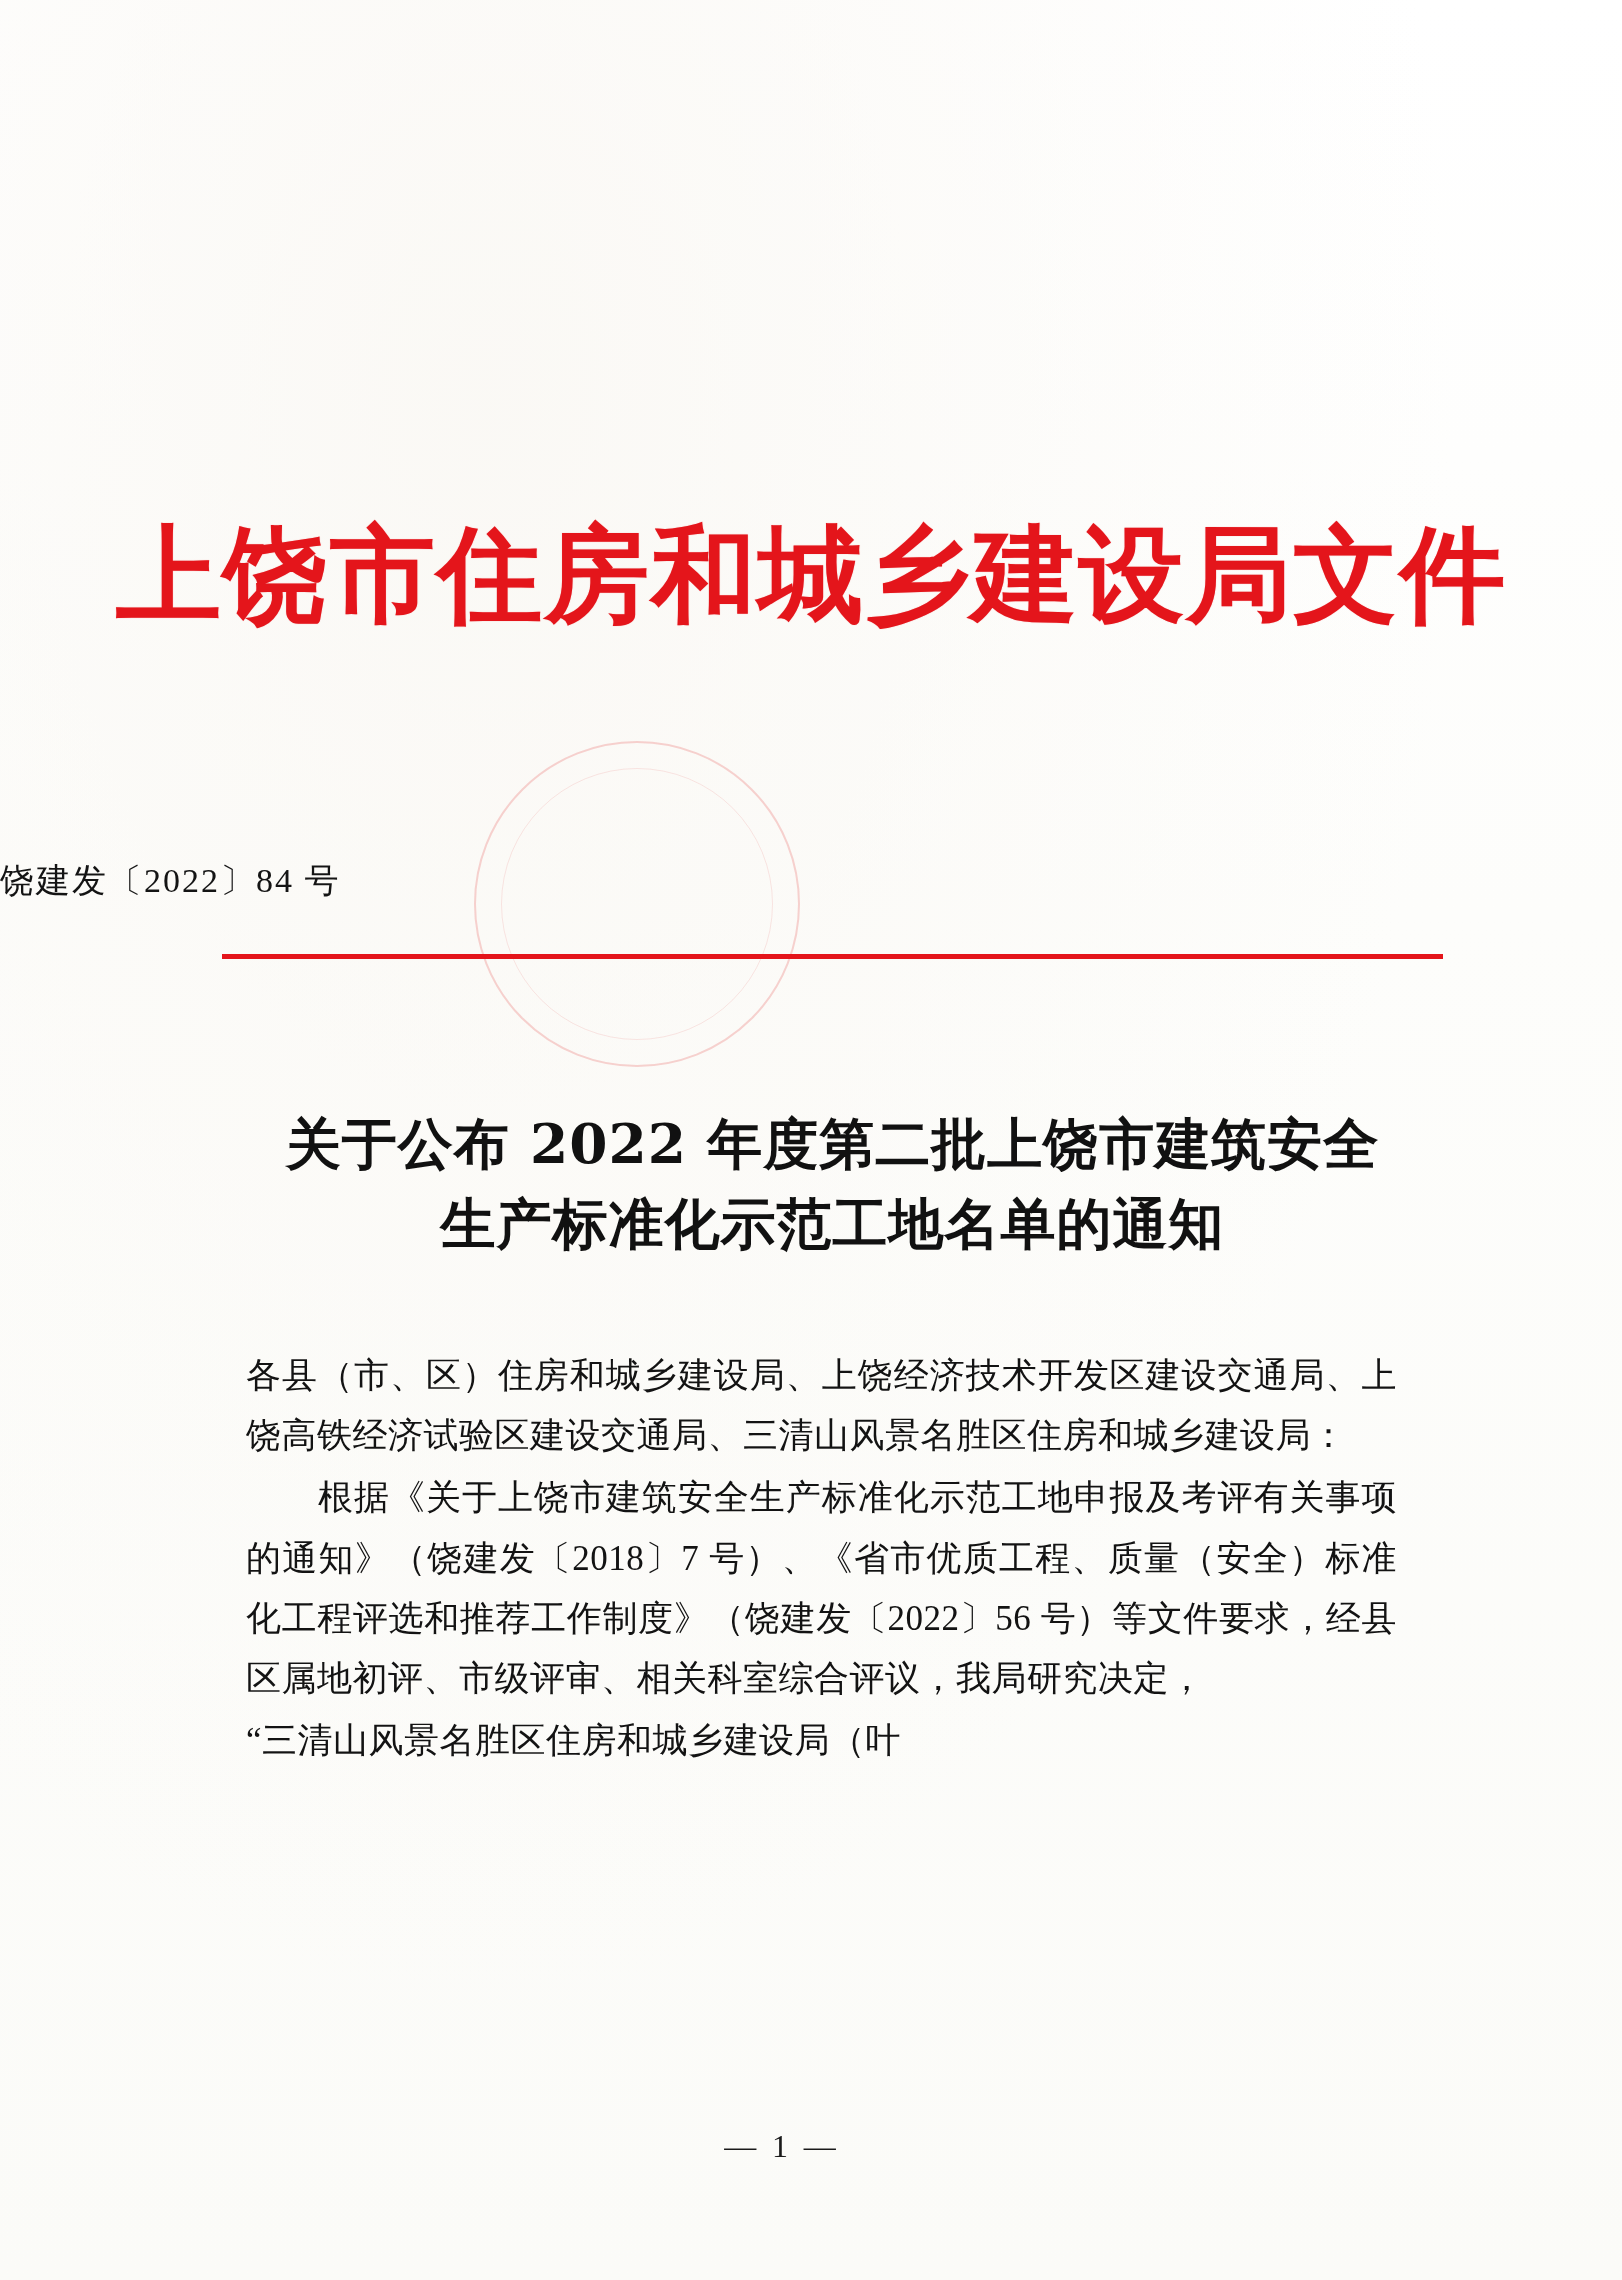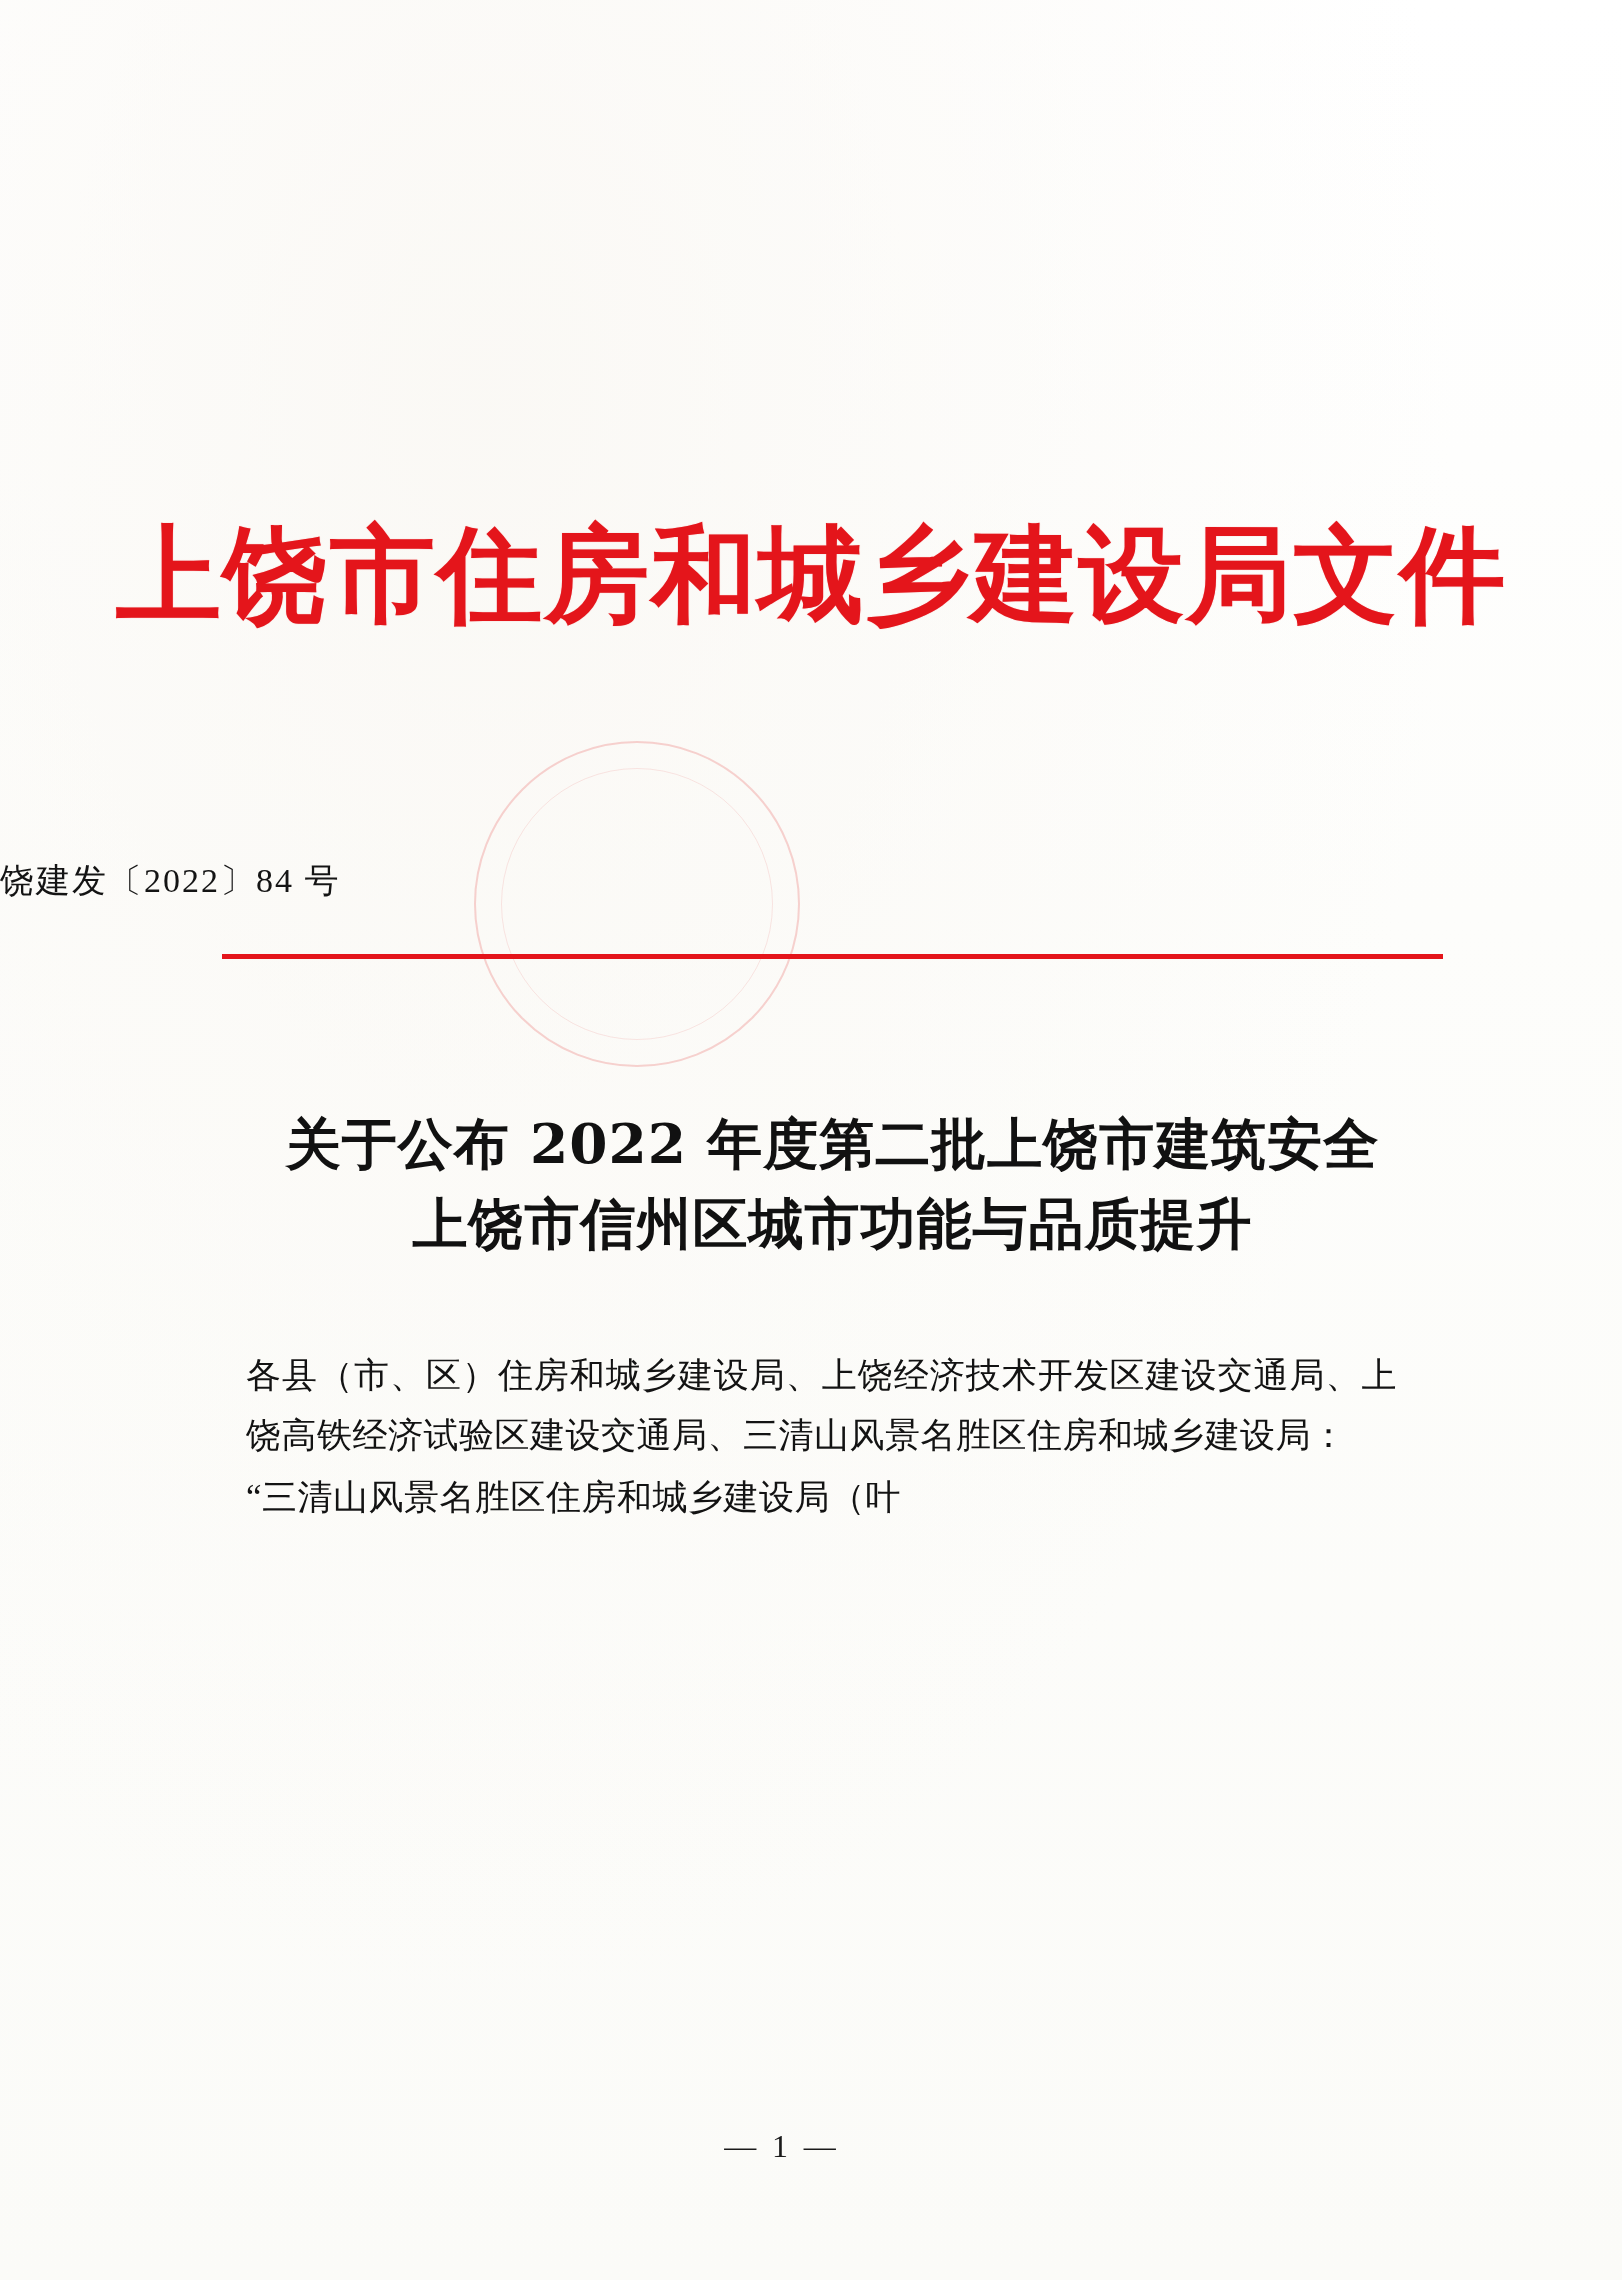--- a/index.html
+++ b/index.html
@@ -148,23 +148,24 @@
   </div>
 
   <div class="seal"></div>
 
   <div class="doc-number">饶建发〔2022〕84 号</div>
 
   <div class="red-rule"></div>
 
   <div class="doc-title">
     <div>关于公布 2022 年度第二批上饶市建筑安全</div>
-    <div>上饶市信州区城市功能与品质提升</div>
+    <div>生产标准化示范工地名单的通知</div>
   </div>
 
   <div class="body-text">
     <p>各县（市、区）住房和城乡建设局、上饶经济技术开发区建设交通局、上饶高铁经济试验区建设交通局、三清山风景名胜区住房和城乡建设局：</p>
+    <p class="indent">根据《关于上饶市建筑安全生产标准化示范工地申报及考评有关事项的通知》（饶建发〔2018〕7 号）、《省市优质工程、质量（安全）标准化工程评选和推荐工作制度》（饶建发〔2022〕56 号）等文件要求，经县区属地初评、市级评审、相关科室综合评议，我局研究决定，</p>
     <p>“三清山风景名胜区住房和城乡建设局（叶</p>
   </div>
 
   <div class="page-number">— 1 —</div>
 </div>
 
 
 </body></html>

